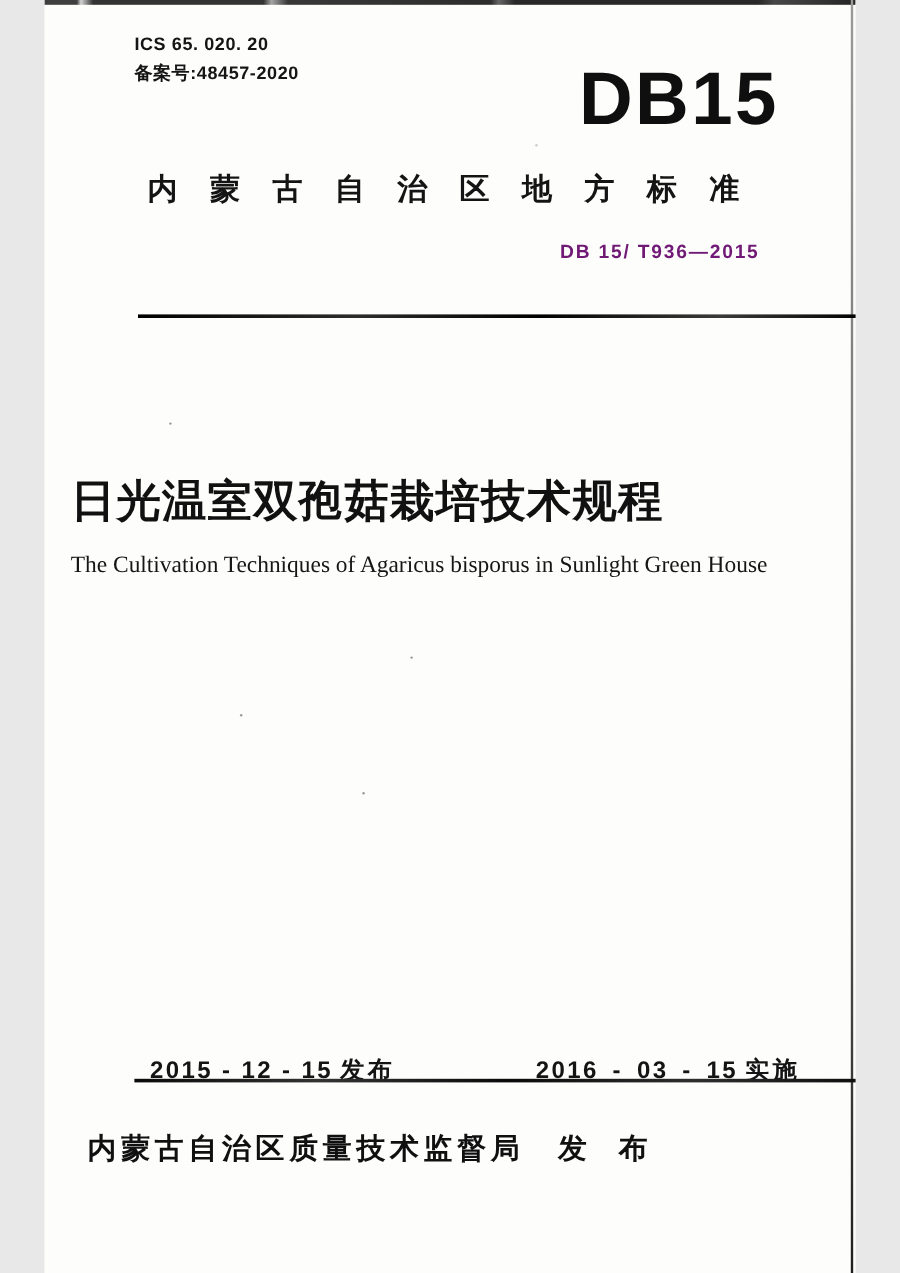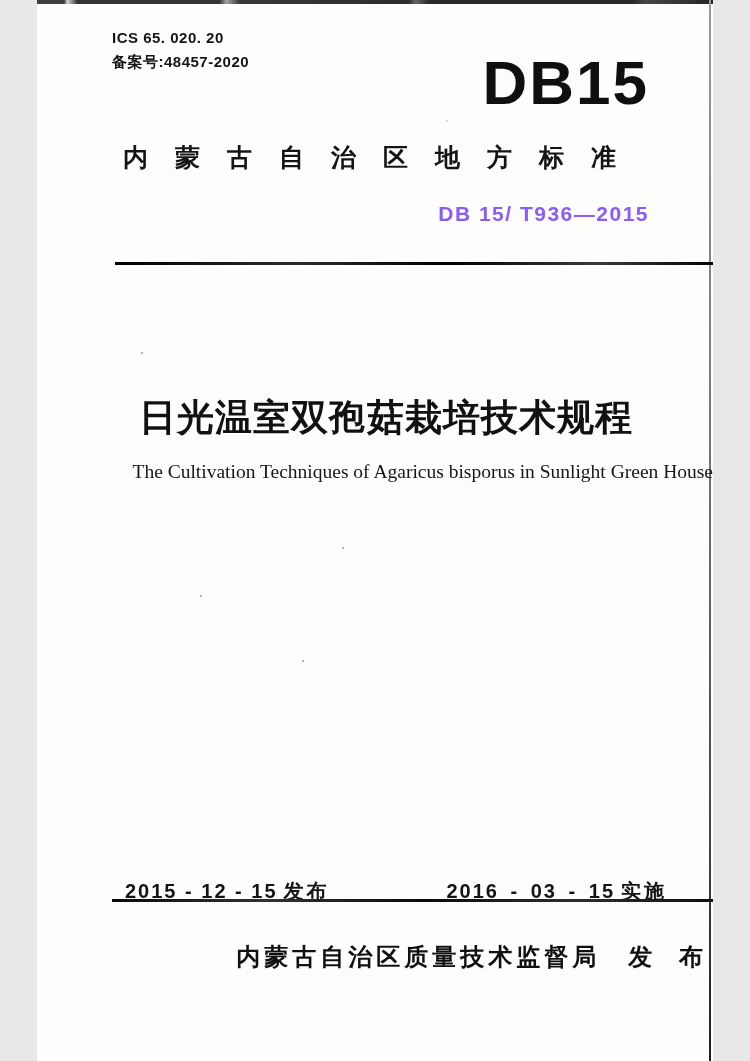--- a/index.html
+++ b/index.html
@@ -39,54 +39,54 @@
     font-family: Liberation Sans, sans-serif;
     font-weight: 700; font-size: 62px; line-height: 1;
     letter-spacing: 2px; color: #0f0f0f;
   }
   .std-type {
     position: absolute; top: 141px; left: 86px;
     font-size: 25px; font-weight: 600; letter-spacing: 27px;
     white-space: nowrap; color: #141414;
   }
   .std-no {
-    position: absolute; top: 202px; right: 64px;
-    font-size: 21px; font-weight: 600; letter-spacing: 1.5px;
-    color: #8b5cf6;
+    position: absolute; top: 202px; right: 80px;
+    font-size: 16px; font-weight: 600; letter-spacing: 1.5px;
+    color: #701a75;
   }
   .rule-top {
     position: absolute; top: 262px; left: 78px; width: 606px; height: 3px;
     background: linear-gradient(90deg, #000 0%, #2c2c2c 30%, #000 55%, #3a3a3a 80%, #000 100%);
   }
   .title-cn {
     position: absolute; top: 393px; left: 0; right: 0; padding-left: 22px;
-    text-align: center; font-size: 37px; font-weight: 700;
+    font-size: 37px; font-weight: 700;
     letter-spacing: 1px; color: #111;
   }
   .title-en {
     position: absolute; top: 461px; left: 0; right: 0; padding-left: 22px;
-    text-align: right;
+    text-align: left;
     font-family: "Liberation Serif", "DejaVu Serif", serif;
     font-size: 19.5px; font-weight: 400; color: #161616;
   }
   .footer-dates {
     position: absolute; top: 878px; left: 88px; right: 46px;
     display: flex; justify-content: space-between; align-items: baseline;
     font-size: 20px; font-weight: 600; color: #141414;
   }
   .date-issue { letter-spacing: 2px; }
   .date-impl  { letter-spacing: 2px; word-spacing: 4px; }
   .date-label { margin-left: 6px; letter-spacing: 3px; }
   .rule-bottom {
     position: absolute; top: 899px; left: 75px; width: 622px; height: 3px;
     background: linear-gradient(90deg, #0a0a0a 0%, #333 25%, #0a0a0a 50%, #2e2e2e 75%, #0a0a0a 100%);
   }
   .publisher-row {
-    position: absolute; top: 941px; left: 0; right: 0; padding-left: 14px;
-    text-align: right; font-size: 24px; font-weight: 700;
+    position: absolute; top: 941px; left: 0; right: 0; padding-left: 36px;
+    text-align: left; font-size: 24px; font-weight: 700;
     letter-spacing: 4px; color: #101010; white-space: nowrap;
   }
   .publish-label { margin-left: 28px; letter-spacing: 10px; }
 </style>
 </head>
 <body>
 
 <div class="page">
 
   <div class="scan-top"></div>

